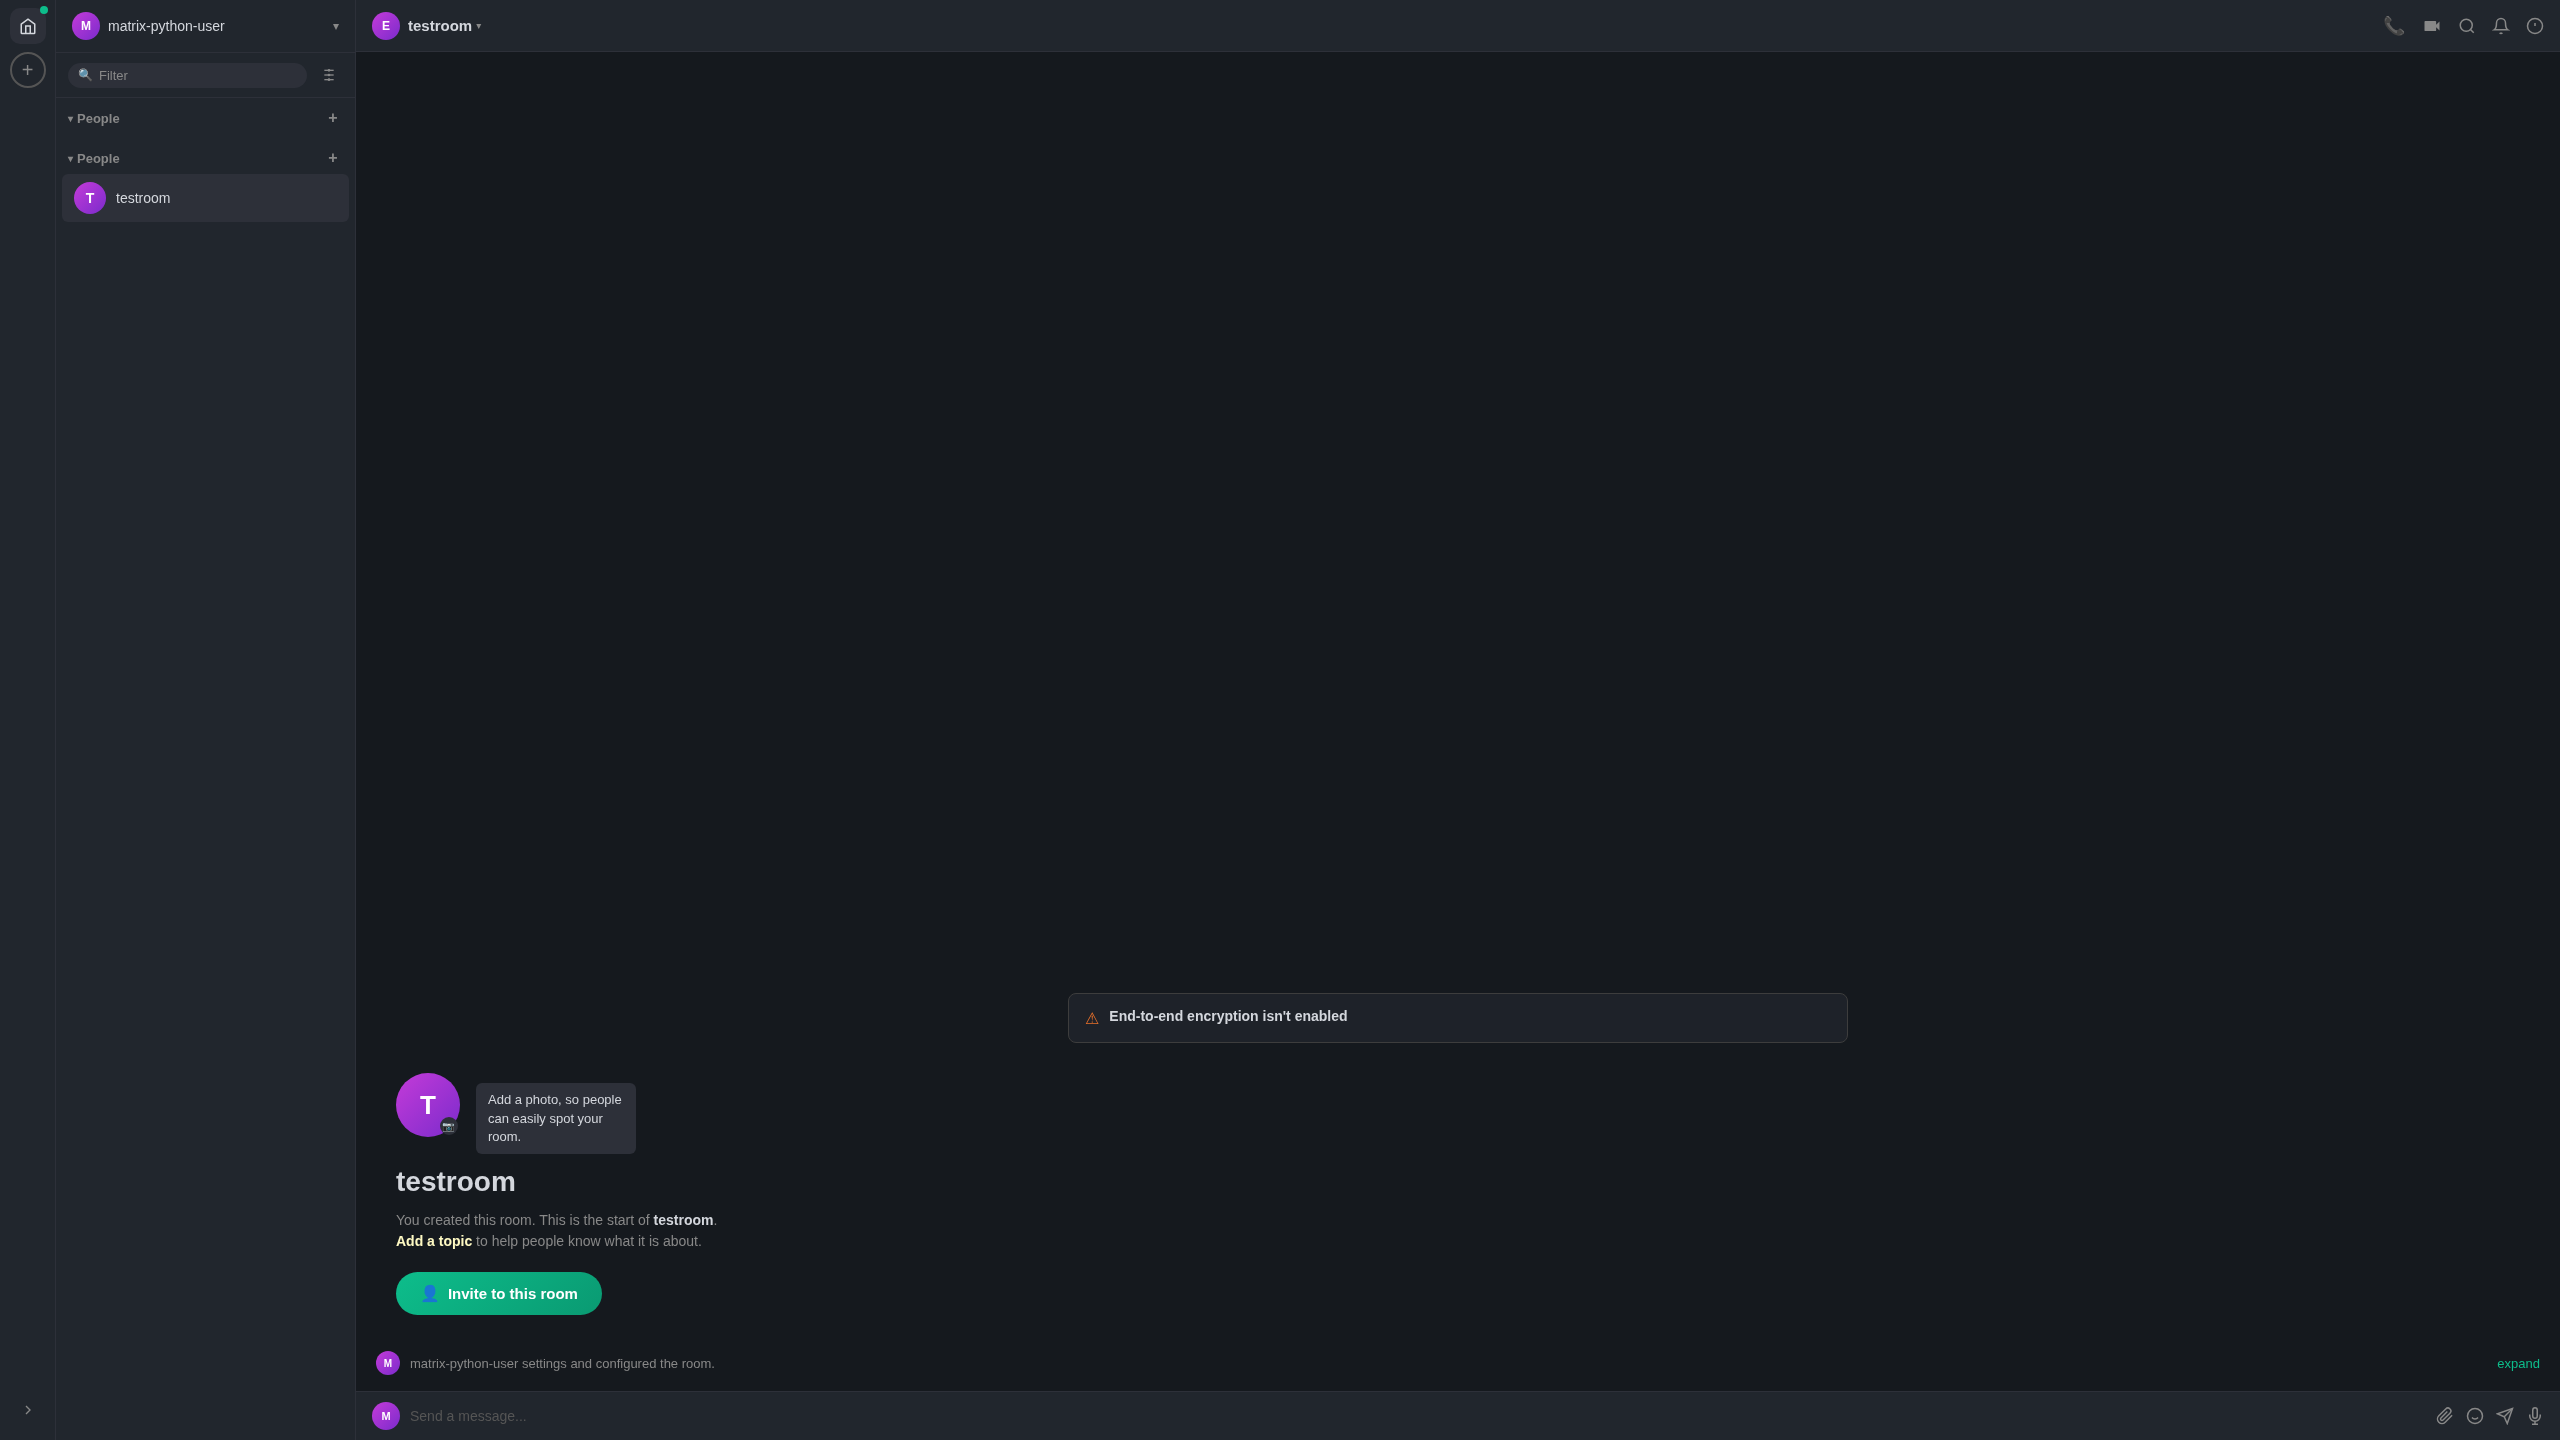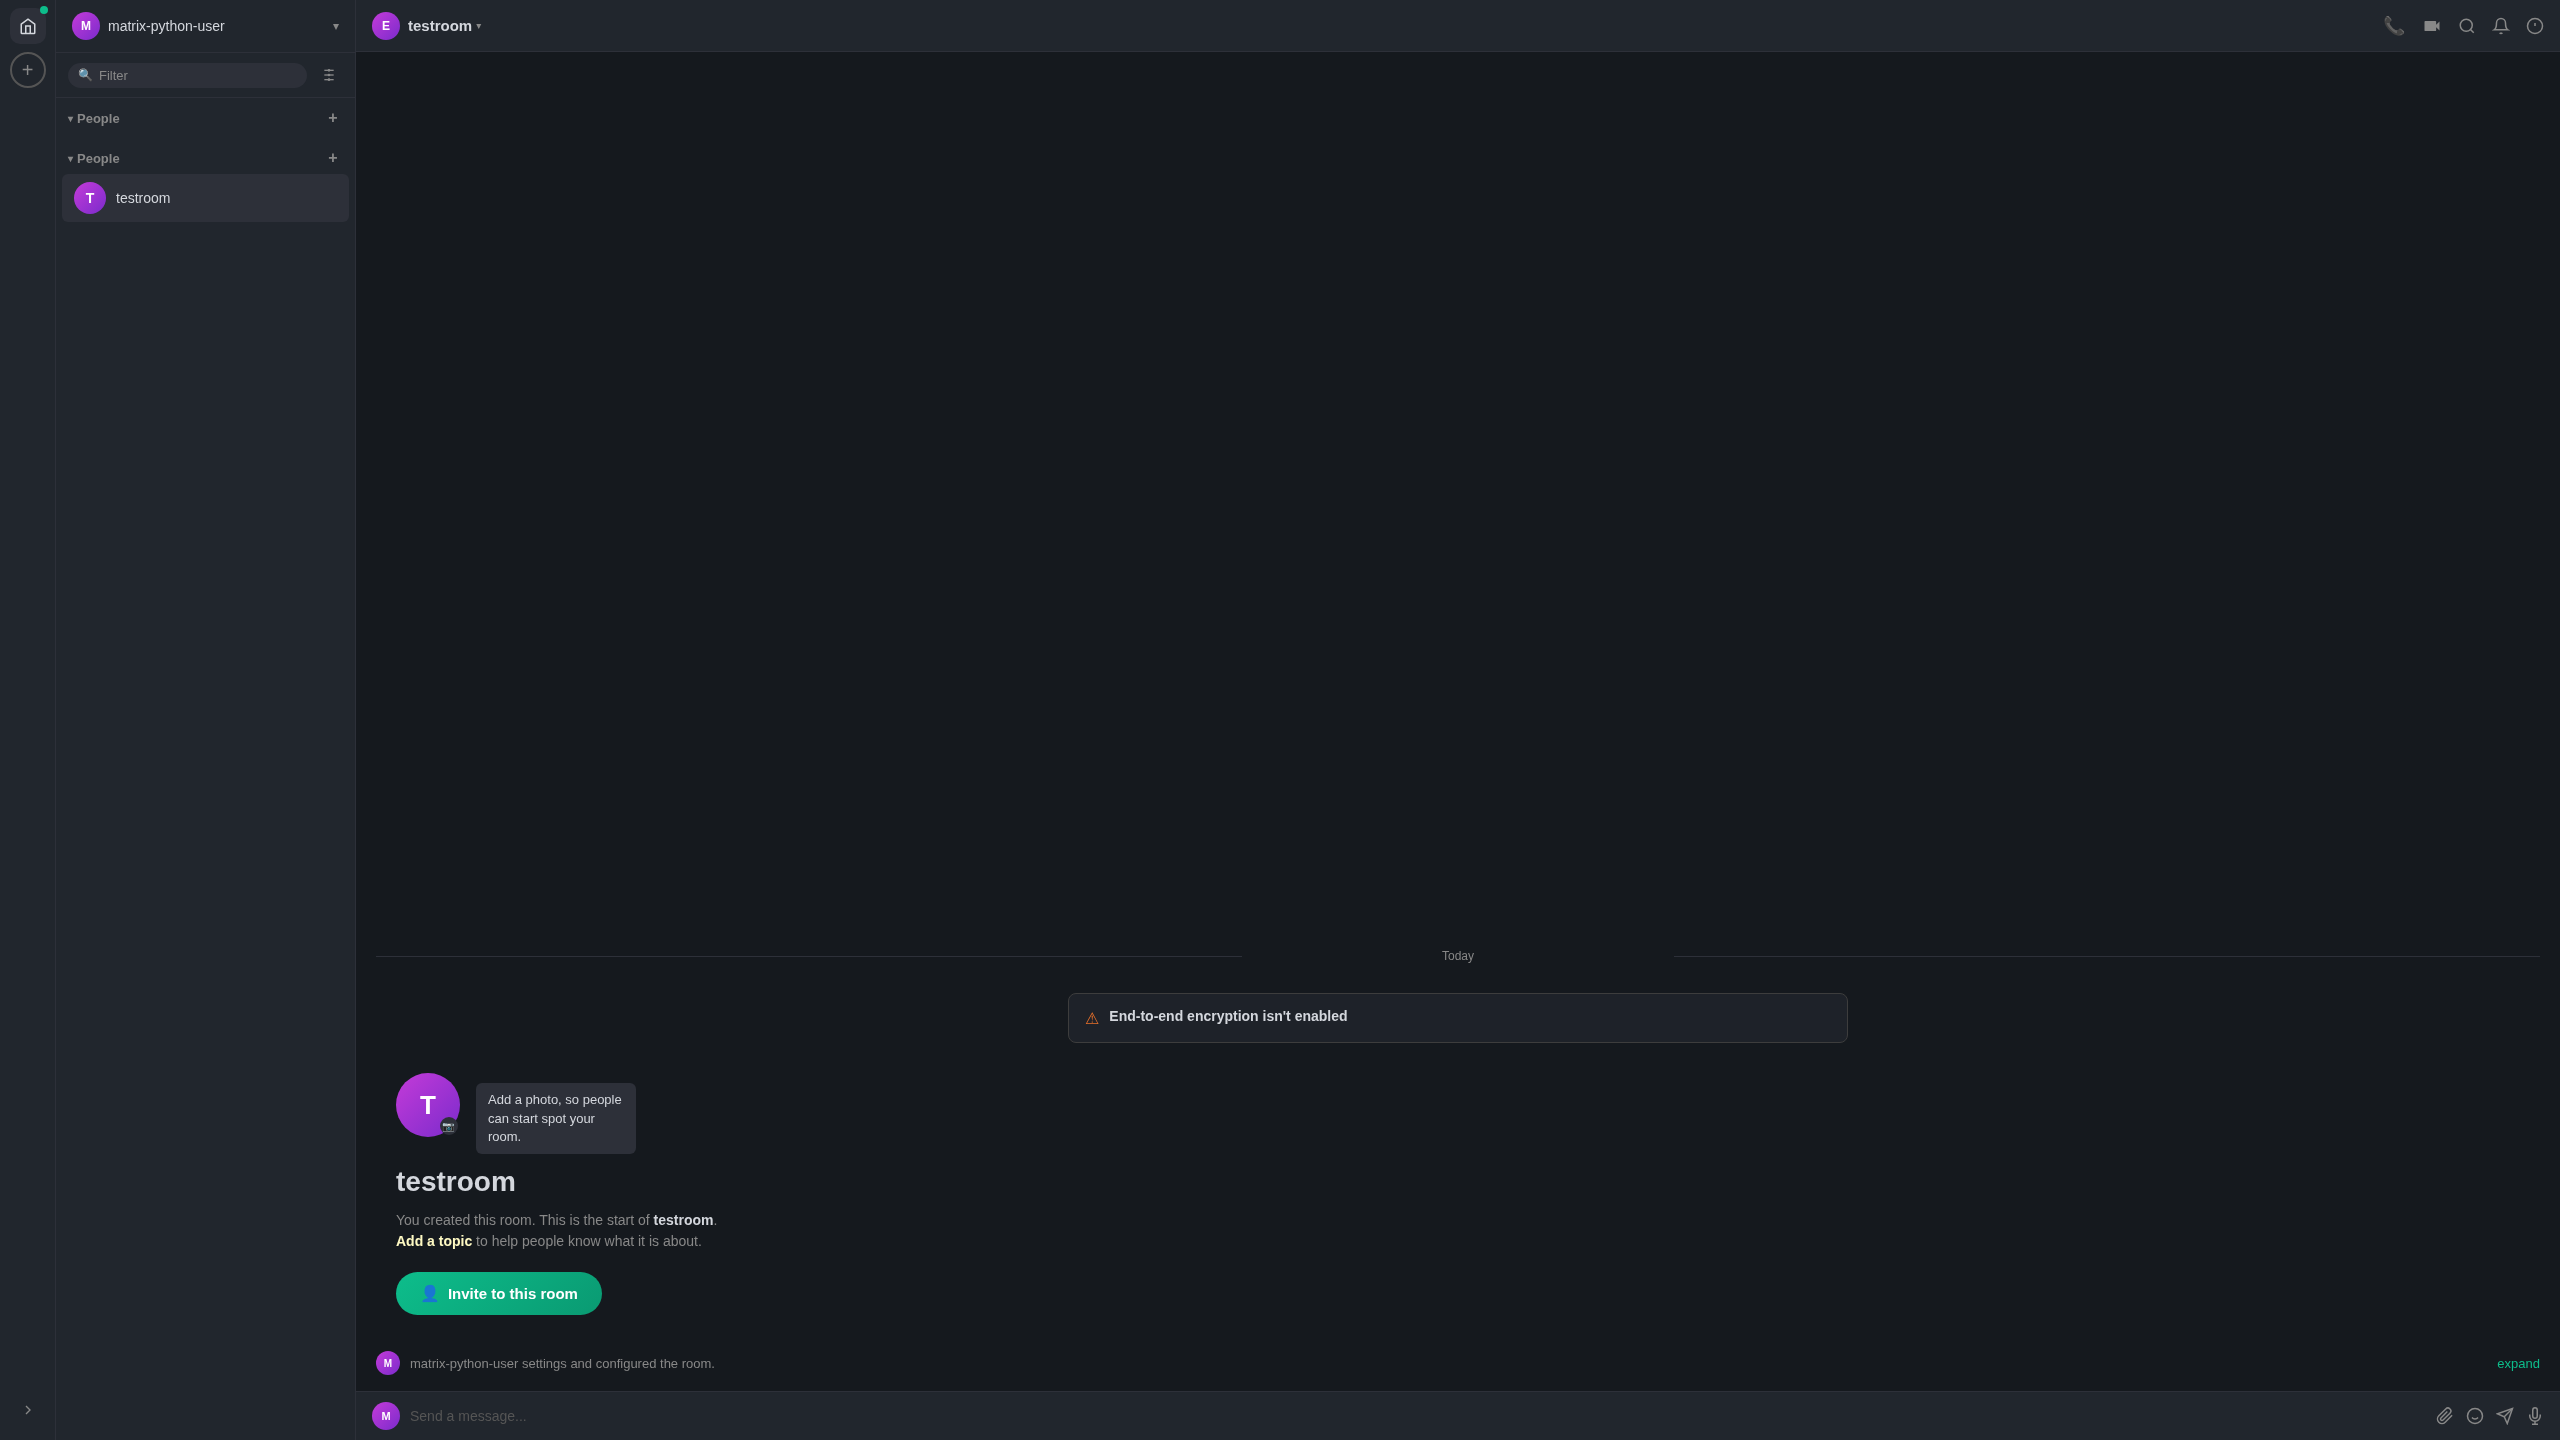--- a/index.html
+++ b/index.html
@@ -588,38 +588,35 @@
             <line x1="12" y1="16" x2="12.01" y2="16"></line>
         </svg>
       </div>
     </div>
   </div>
 
   <div class="messages-area">
 
     <div style="flex: 1;"></div>
 
-    <div class="date-divider">
-      <span>Today</span>
-    </div>
 
     <div class="encryption-warning">
       <span class="warning-icon">⚠</span>
       <div>
         <div class="warning-title">End-to-end encryption isn't enabled</div>
       </div>
     </div>
 
     <div class="room-info-section">
       <div class="room-photo-area">
         <div class="room-photo-avatar">
           T
           <span class="camera-badge">📷</span>
         </div>
-        <div class="room-photo-tooltip">Add a photo, so people can start spot your room.</div>
+        <div class="room-photo-tooltip">Add a photo, so people can easily spot your room.</div>
       </div>
       <div class="room-title">testroom</div>
       <div class="room-description">
         <span>You created this room. This is the start of </span><strong>testroom</strong><span>.</span><br>
         <a class="add-topic-link">Add a topic</a><span> to help people know what it is about.</span>
       </div>
       <button class="invite-btn">
         <span class="invite-btn-icon">👤</span>
         <span>Invite to this room</span>
       </button>

